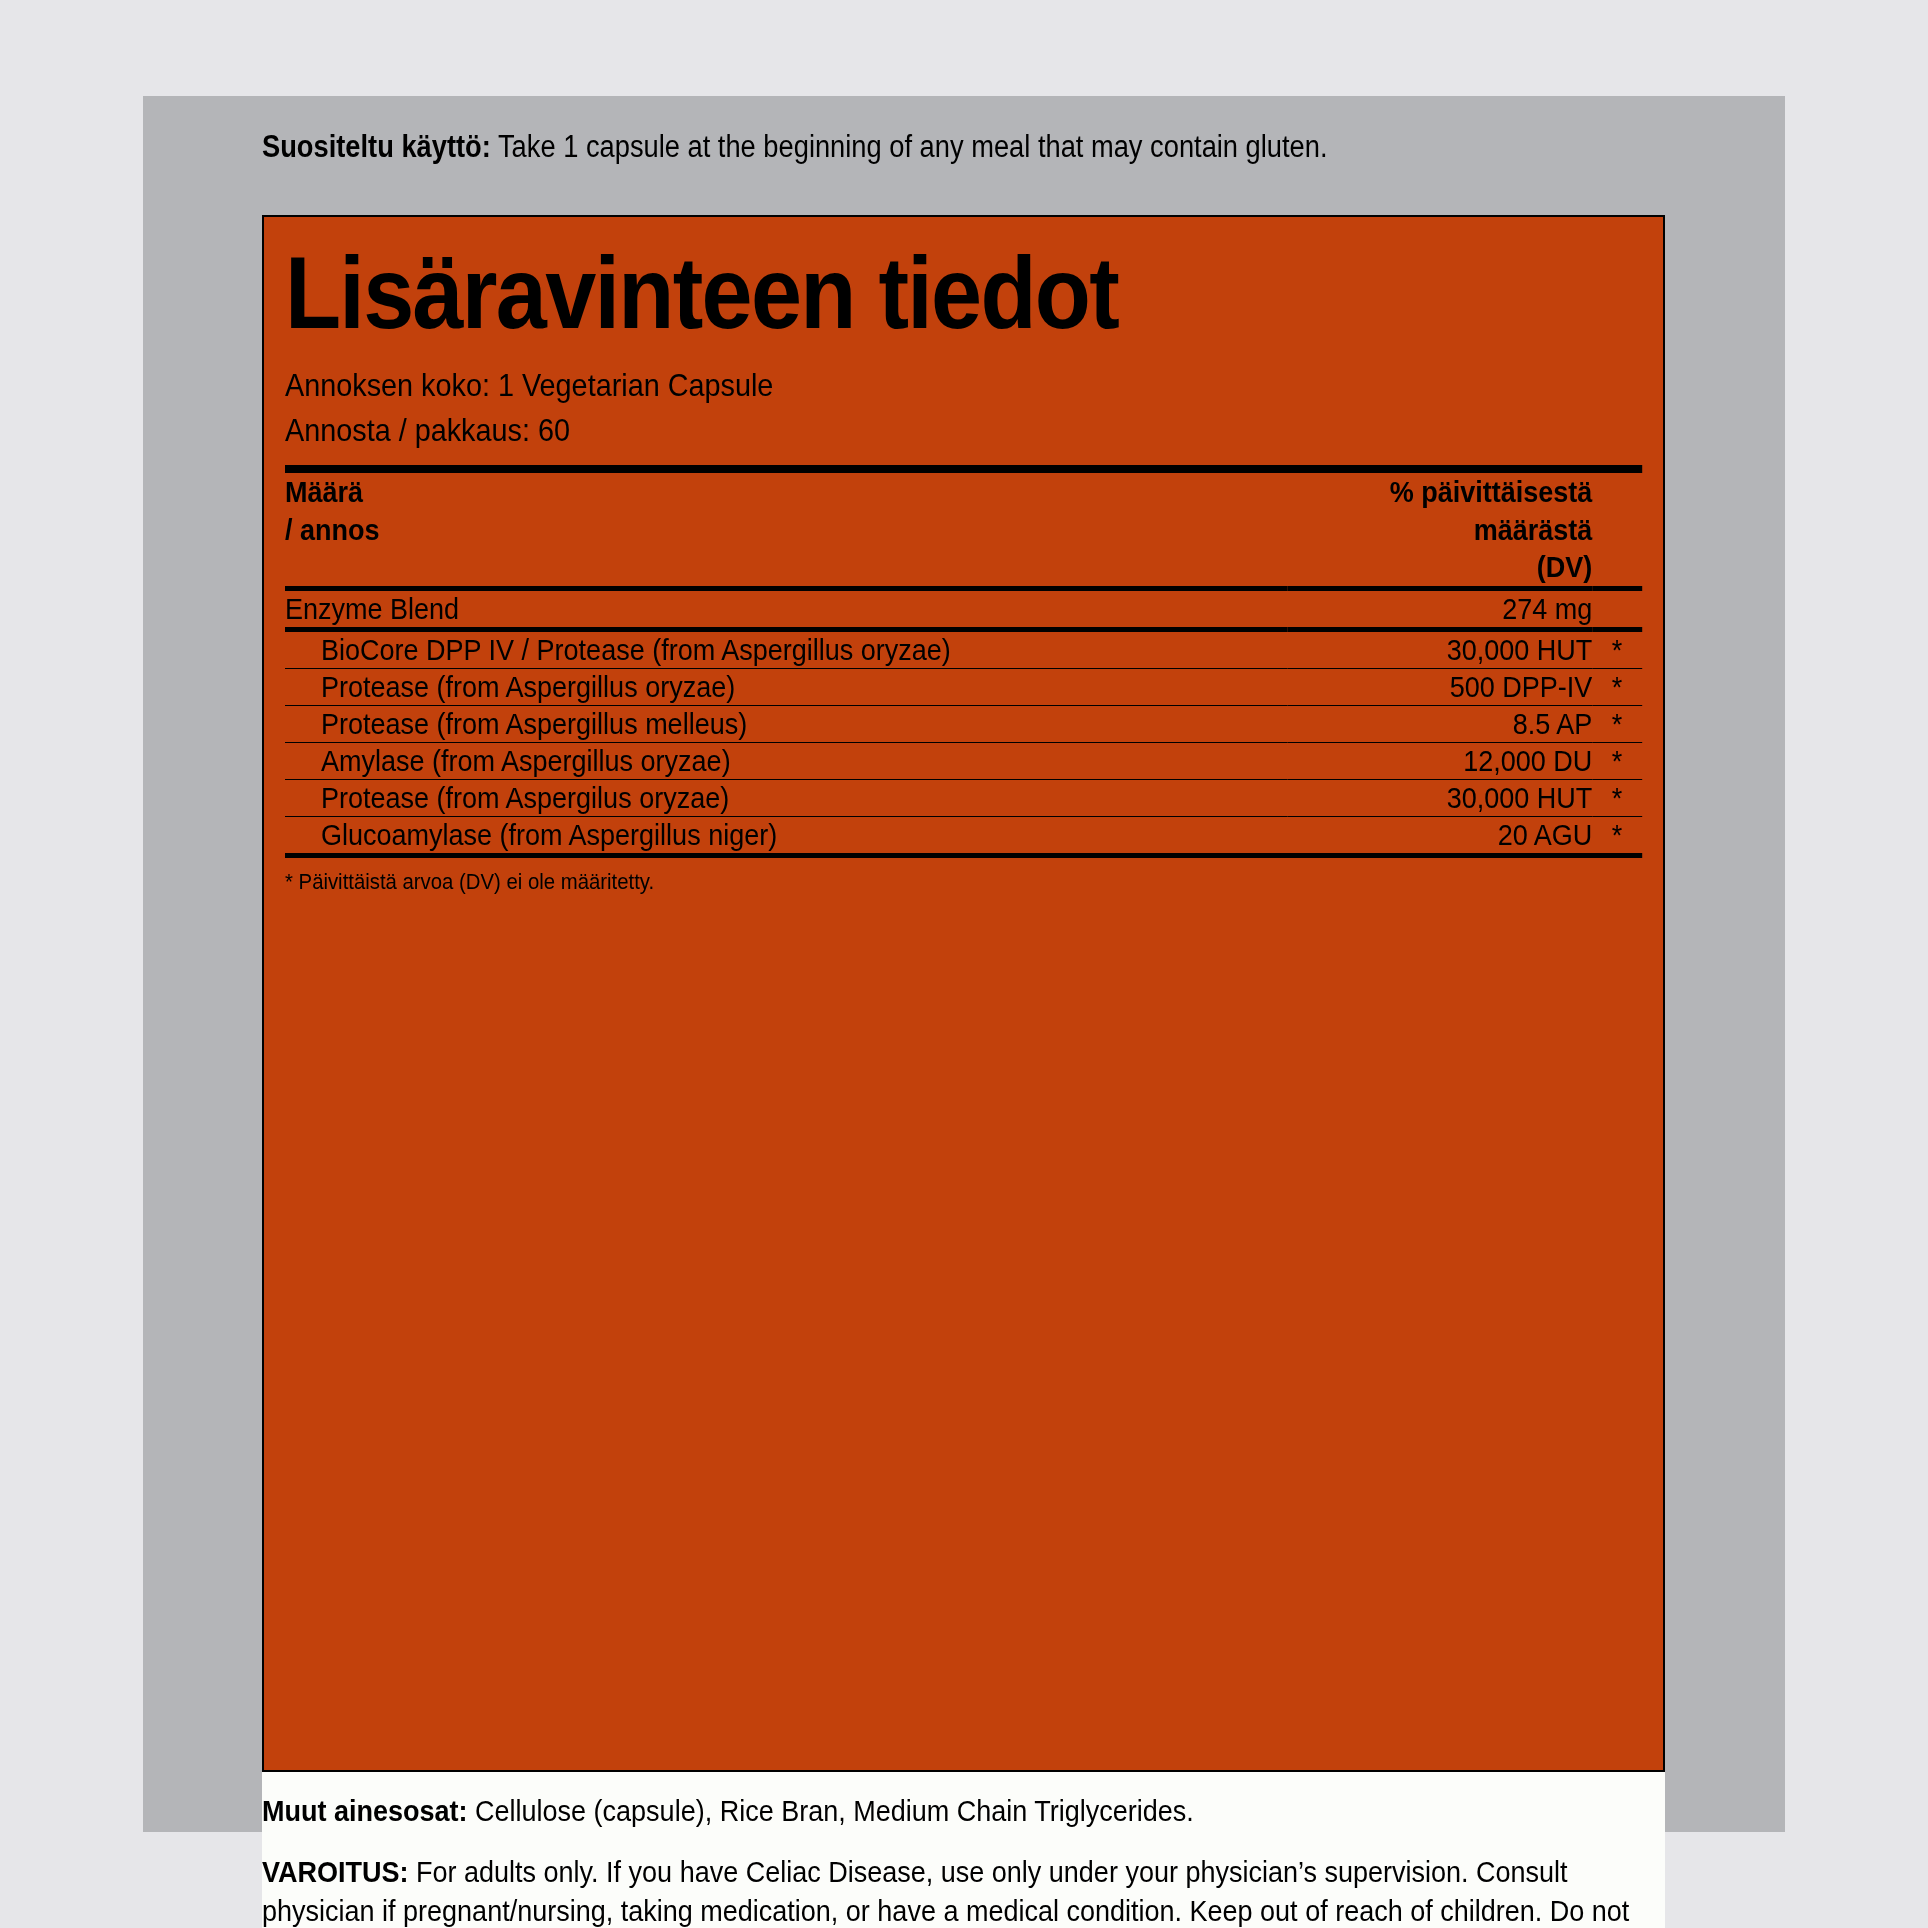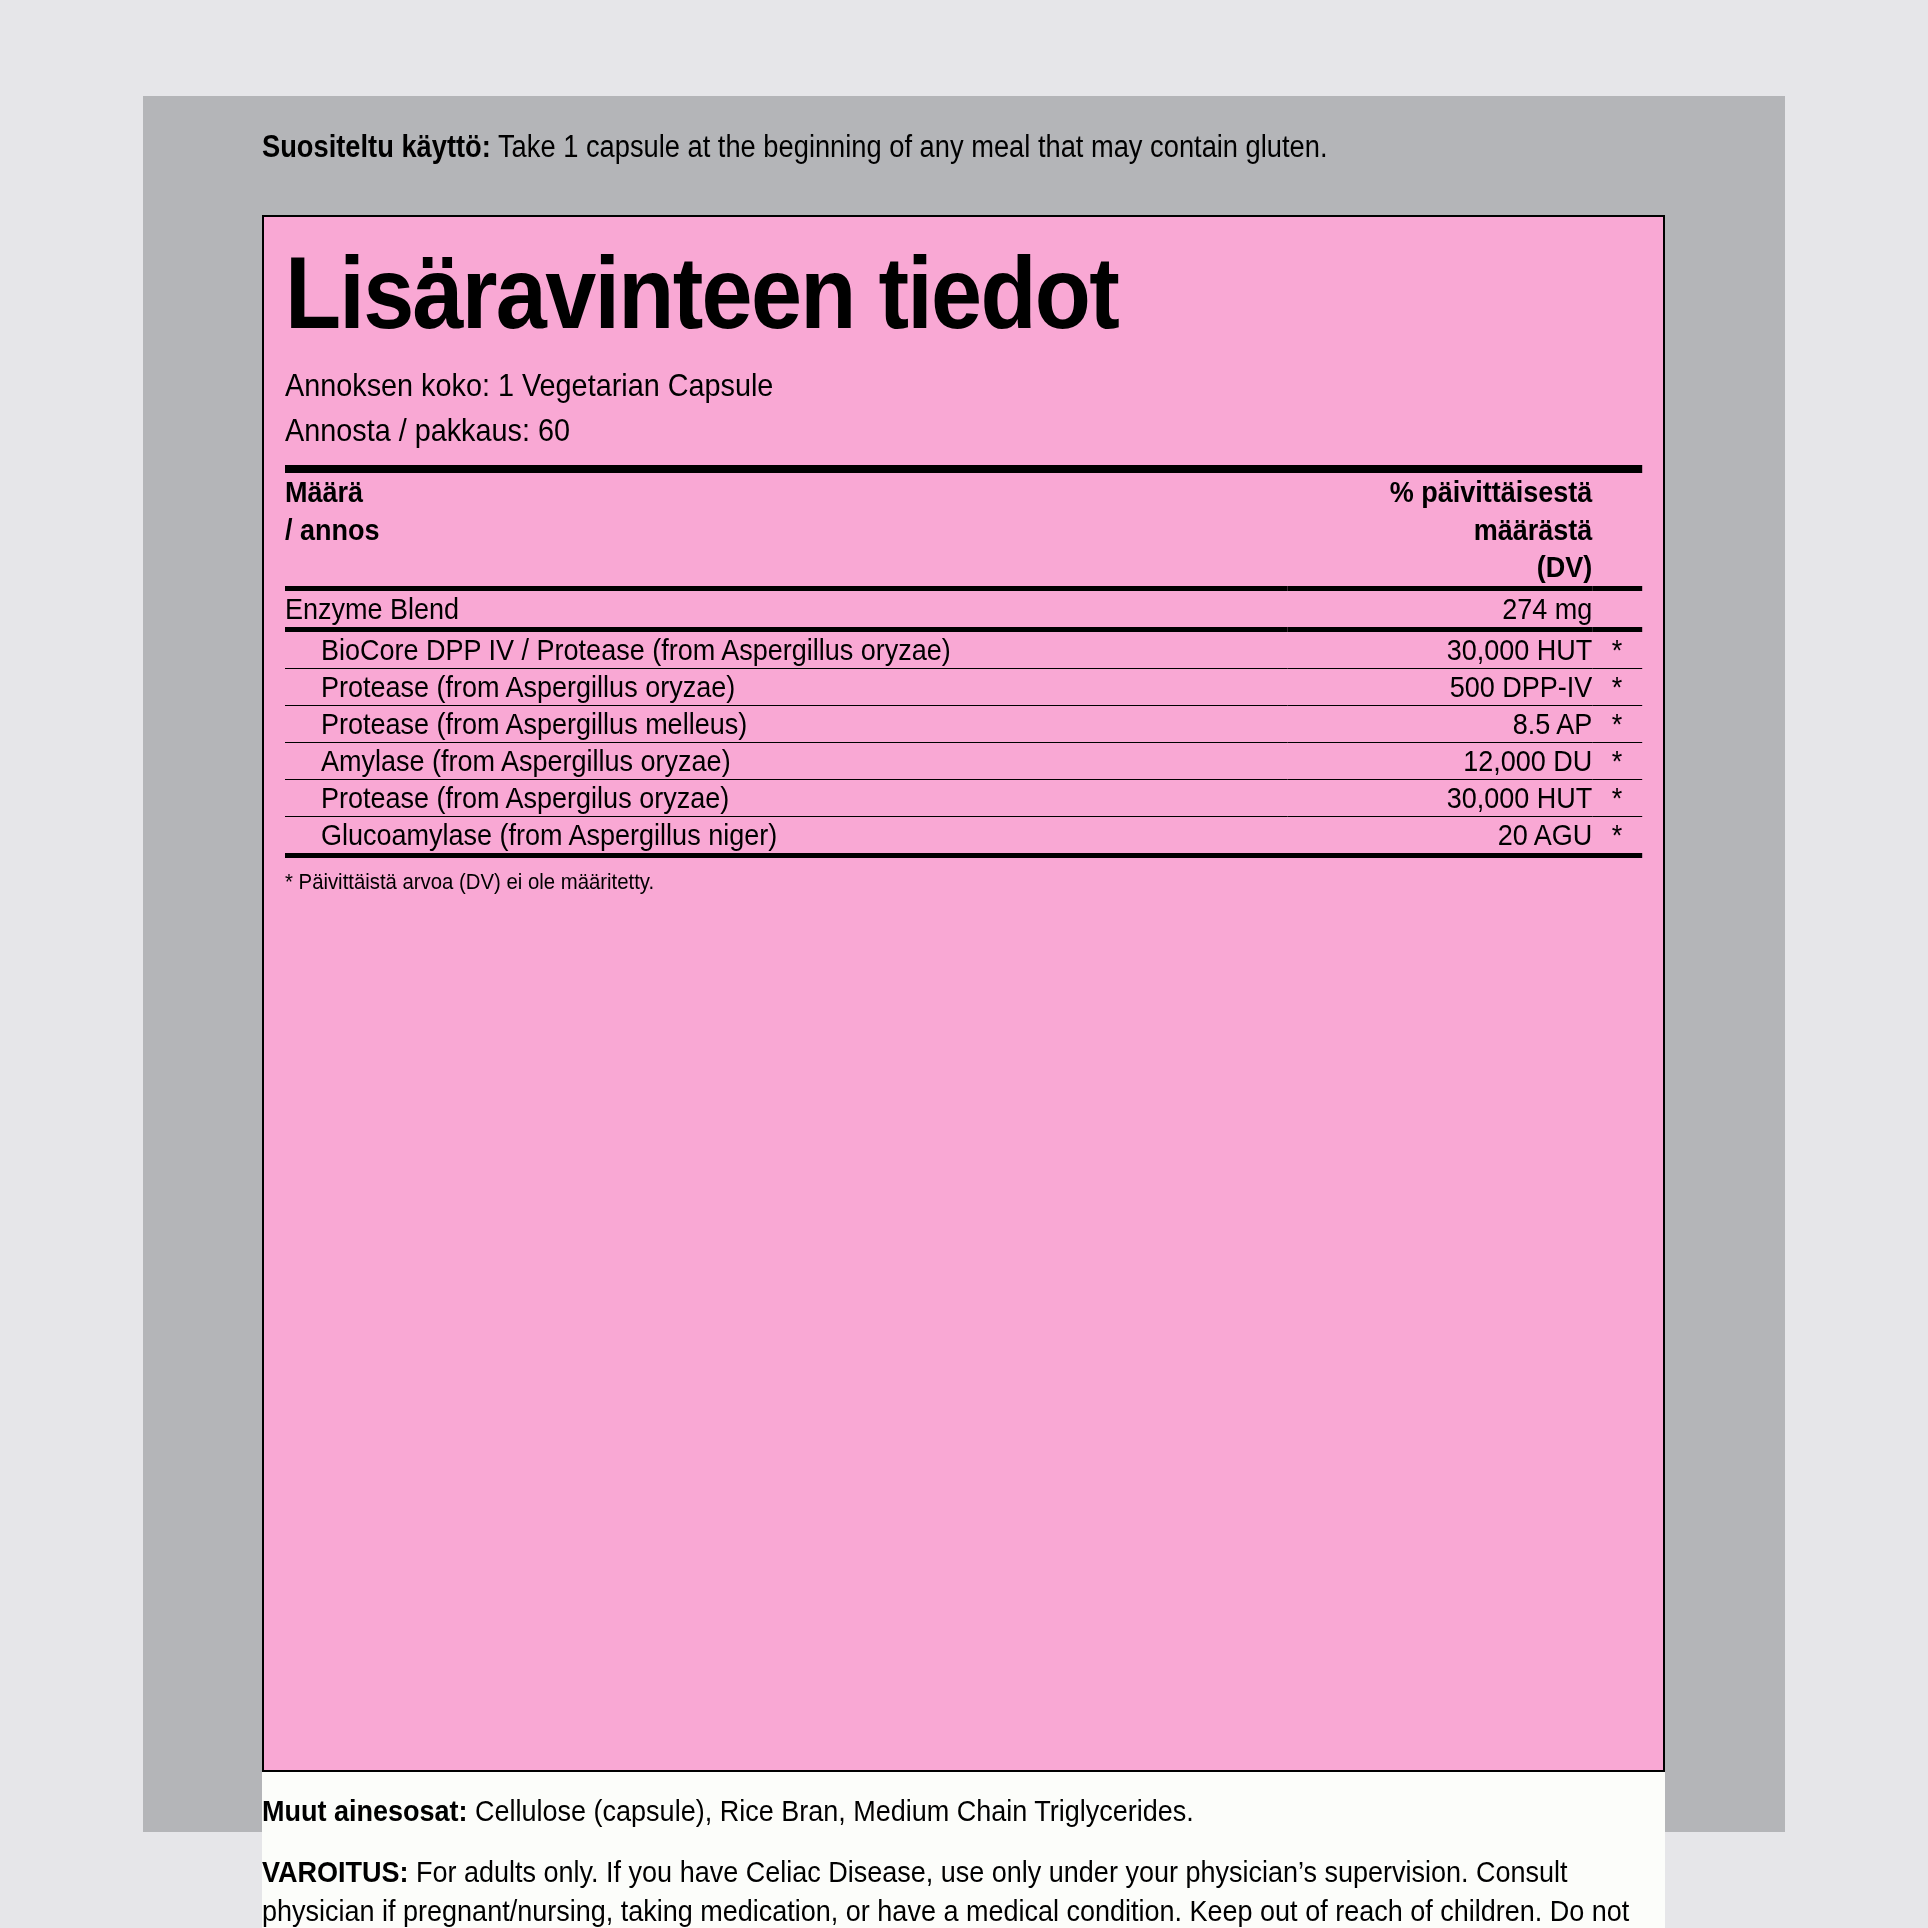--- a/index.html
+++ b/index.html
@@ -42,21 +42,21 @@
     transform-origin: left center;
     white-space: nowrap;
   }
   .directions b { font-weight: 700; }
 
   
   .panel {
     position: absolute;
     left: 70px; top: 87px;
     width: 1403px; height: 1557px;
-    background: #f9a8d4;
+    background: #c2410c;
     border: 2.8px solid #000;
     padding: 17px 21px 9.4px 21px;
   }
 
   .sf-inner {
     transform: scaleX(0.9);
     transform-origin: left top;
     width: 111.1%;
   }
 

